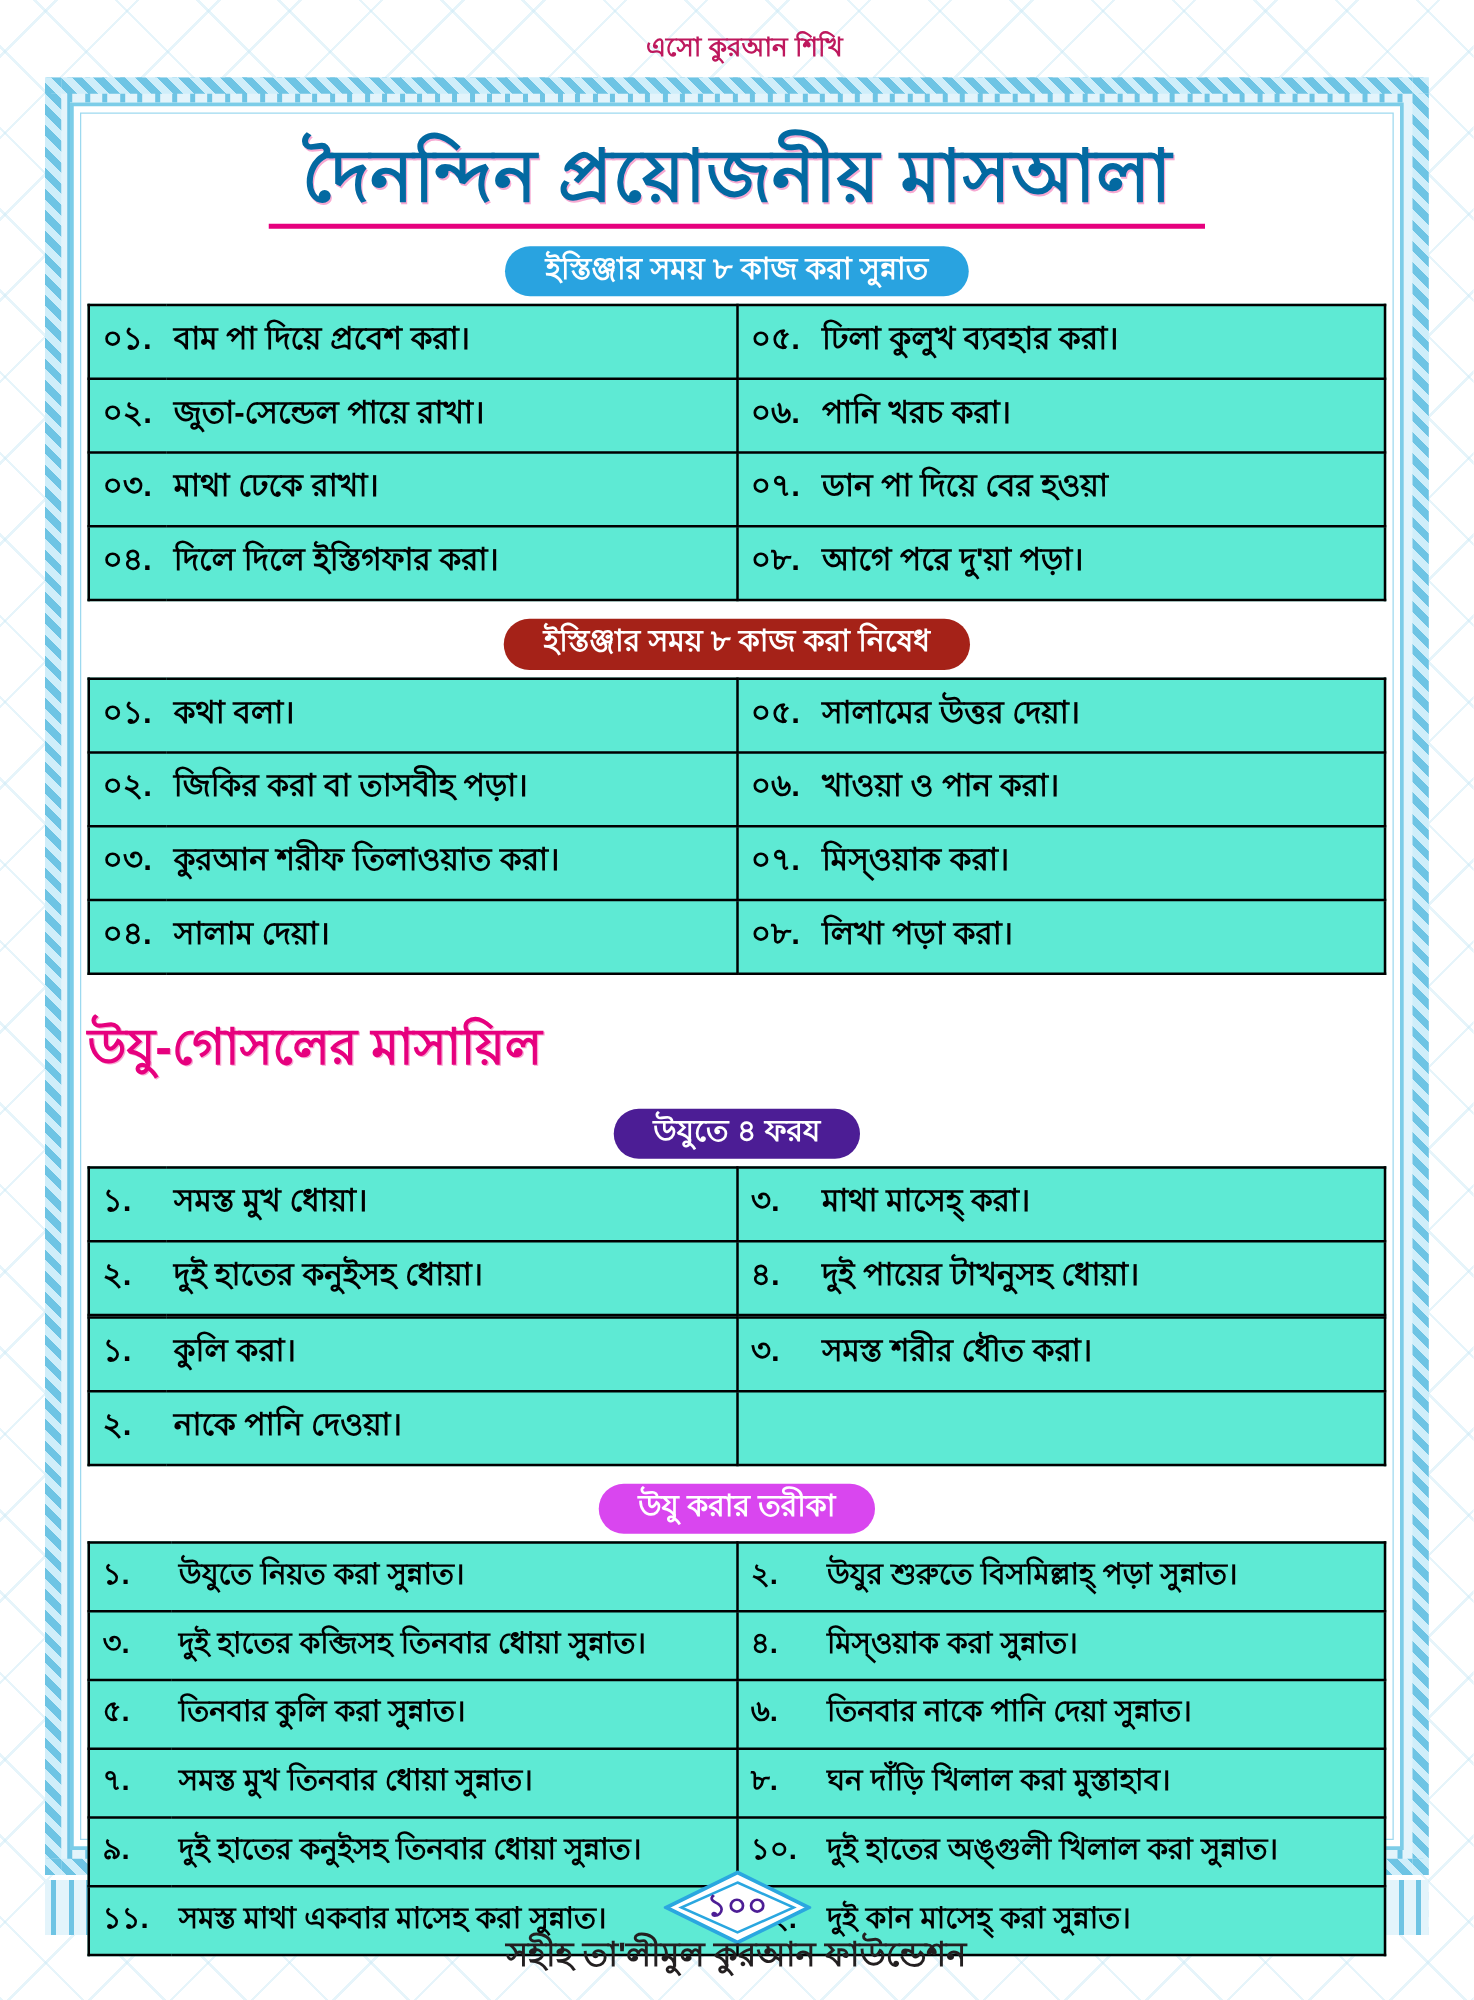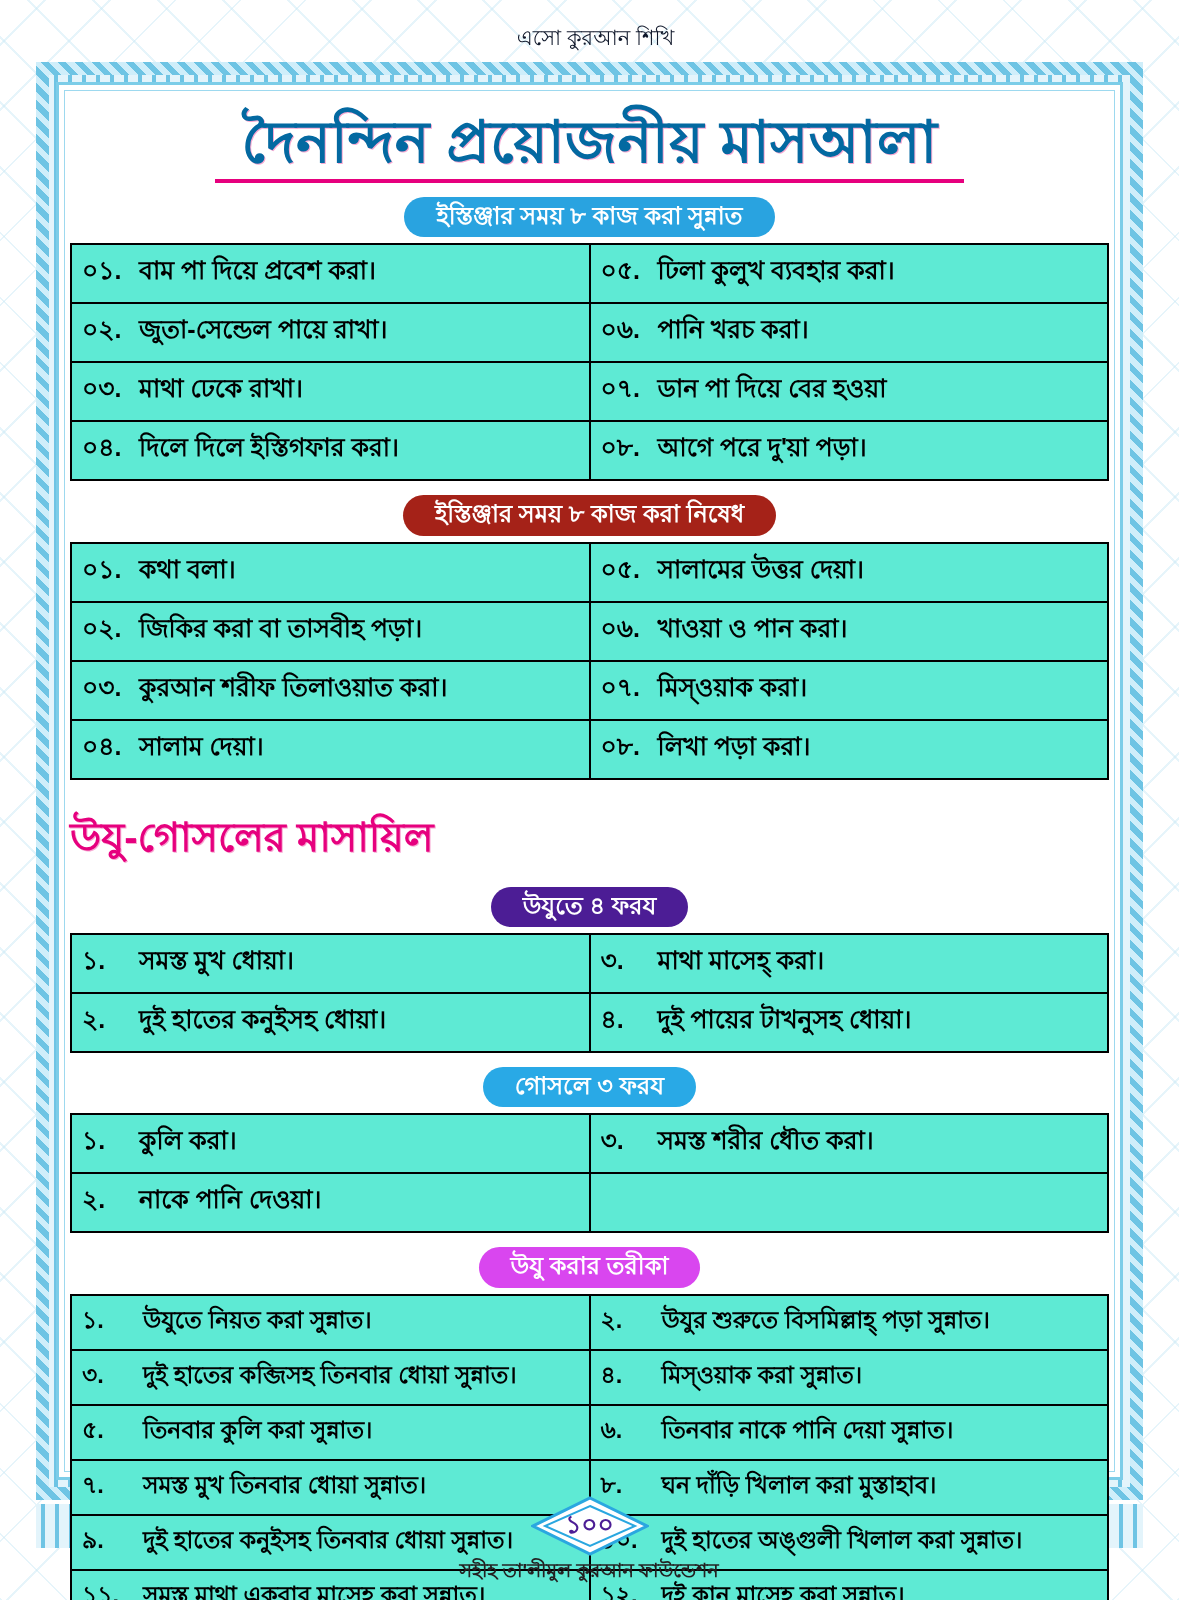--- a/index.html
+++ b/index.html
@@ -22,21 +22,21 @@
     background-image:
       repeating-linear-gradient(45deg,  rgba(200,232,245,.45) 0 2px, transparent 2px 46px),
       repeating-linear-gradient(-45deg, rgba(200,232,245,.45) 0 2px, transparent 2px 46px);
     z-index: 0;
   }
 
   
   .running-header {
     position: absolute; top: 22px; left: 12px; right: 0;
     text-align: center;
-    font-size: 21px; font-weight: 400; color: #0f172a;
+    font-size: 21px; font-weight: 700; color: #be185d;
     z-index: 5;
   }
 
   
   .frame-outer {
     position: absolute;
     left: 36px; top: 62px; right: 36px; bottom: 100px;
     border: 13px solid #7fd0ea;
     background-image:
       repeating-linear-gradient(90deg,  #e3f4fb 0 5px, #6ec4e4 5px 9px, #e3f4fb 9px 14px),
@@ -163,21 +163,21 @@
   .diamond svg { width: 118px; height: 60px; display: block; }
   .page-number-text {
     position: relative;
     font-size: 25px; font-weight: 700; color: #4c1d95;
     z-index: 2;
   }
   .publisher {
     position: absolute;
     left: 0; right: 1px; bottom: 12px;
     text-align: center;
-    font-size: 19px; font-weight: 700; color: #231f20;
+    font-size: 27px; font-weight: 700; color: #231f20;
     z-index: 7;
   }
 </style>
 </head>
 <body>
 
 <div class="page-bg"></div>
 
 <div class="running-header">এসো কুরআন শিখি</div>
 
@@ -269,23 +269,20 @@
       </tr>
       <tr>
         <td class="num">২.</td>
         <td class="txt col-left-txt">দুই হাতের কনুইসহ ধোয়া।</td>
         <td class="num">৪.</td>
         <td class="txt col-right-txt">দুই পায়ের টাখনুসহ ধোয়া।</td>
       </tr>
     </tbody>
   </table>
 
-  <div class="pill-wrap">
-    <span class="pill cyan">গোসলে ৩ ফরয</span>
-  </div>
   <table class="masala two-col">
     <tbody>
       <tr>
         <td class="num">১.</td>
         <td class="txt col-left-txt">কুলি করা।</td>
         <td class="num">৩.</td>
         <td class="txt col-right-txt">সমস্ত শরীর ধৌত করা।</td>
       </tr>
       <tr>
         <td class="num">২.</td>

